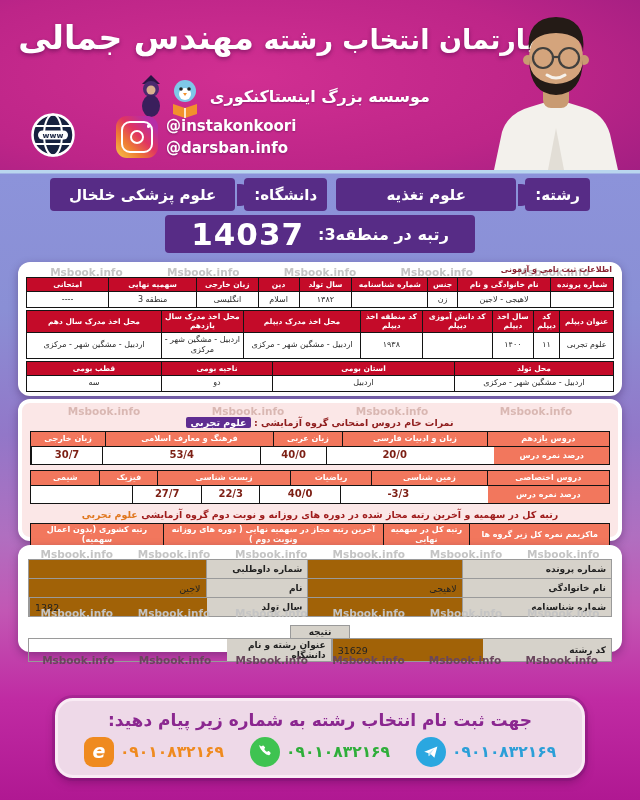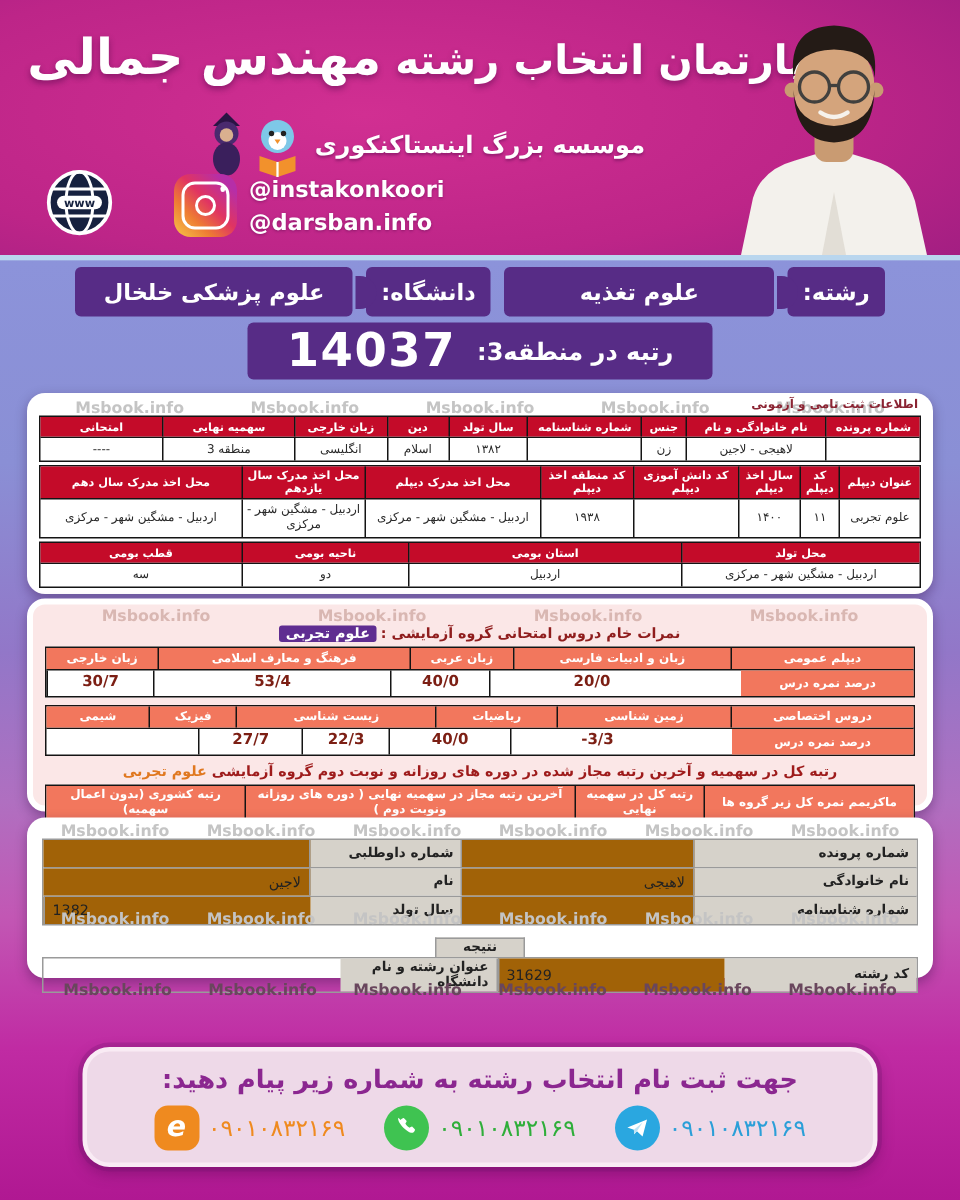--- a/index.html
+++ b/index.html
@@ -106,21 +106,21 @@
   .wm-dark .wm { color:#69465d; font-weight:bold; }
 
   
   .footer-box { position:absolute; top:528px; left:55px; width:530px; height:80px;
                 background:#eed9e8; border:3px solid #f9ebf4; border-radius:18px;
                 box-shadow:0 0 0 3px rgba(110,20,110,.25), 0 4px 10px rgba(60,0,60,.35);
                 display:flex; flex-direction:column; align-items:center; justify-content:center; gap:7px; }
   .footer-msg { color:#8b2790; font-weight:bold; font-size:17px; }
   .contacts { display:flex; direction:ltr; gap:26px; align-items:center; }
   .contact { display:flex; direction:ltr; align-items:center; gap:6px; }
-  .cnum { font-weight:normal; font-size:15.5px; direction:ltr; }
+  .cnum { font-weight:bold; font-size:15.5px; direction:ltr; }
   .contact.eitaa .cnum { color:#ef8a1f; }
   .contact.whatsapp .cnum { color:#2fae3a; }
   .contact.telegram .cnum { color:#2b9fd8; }
   .cicon { width:30px; height:30px; border-radius:50%; display:flex; align-items:center; justify-content:center; flex:0 0 auto; }
   .cicon.or { background:#ef8a1f; border-radius:9px; }
   .cicon.gr { background:#3fc351; }
   .cicon.bl { background:#2aa7e0; }
   .eitaa-e { color:#fff; font-weight:bold; font-size:19px; font-style:italic; line-height:1; }
 </style>
 </head>
@@ -290,21 +290,21 @@
         <span class="wm">Msbook.info</span>
         <span class="wm">Msbook.info</span>
       </div>
       <div class="sc-title">
         <span>نمرات خام دروس امتحانی گروه آزمایشی :</span>
         <span class="sc-chip">علوم تجربی</span>
       </div>
 
       <div class="stable">
         <div class="trow thead">
-          <div class="tcell" style="width:21%">دیپلم عمومی</div>
+          <div class="tcell" style="width:21%">دروس یازدهم</div>
           <div class="tcell" style="width:25%">زبان و ادبیات فارسی</div>
           <div class="tcell" style="width:12%">زبان عربی</div>
           <div class="tcell" style="width:29%">فرهنگ و معارف اسلامی</div>
           <div class="tcell" style="width:13%">زبان خارجی</div>
         </div>
         <div class="trow tdata">
           <div class="tcell rowlab" style="width:21%">درصد نمره درس</div>
           <div class="tcell num" style="width:25%">20/0</div>
           <div class="tcell num" style="width:12%">40/0</div>
           <div class="tcell num" style="width:29%">53/4</div>

